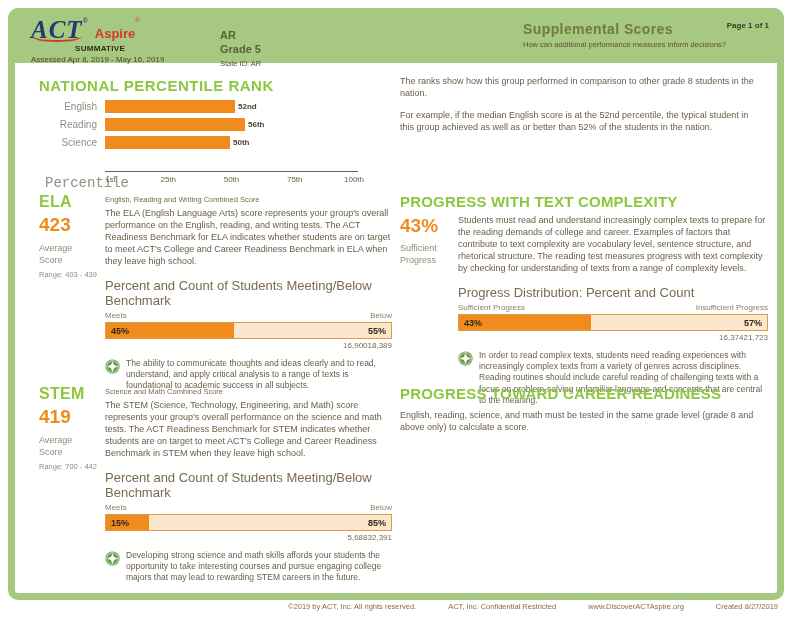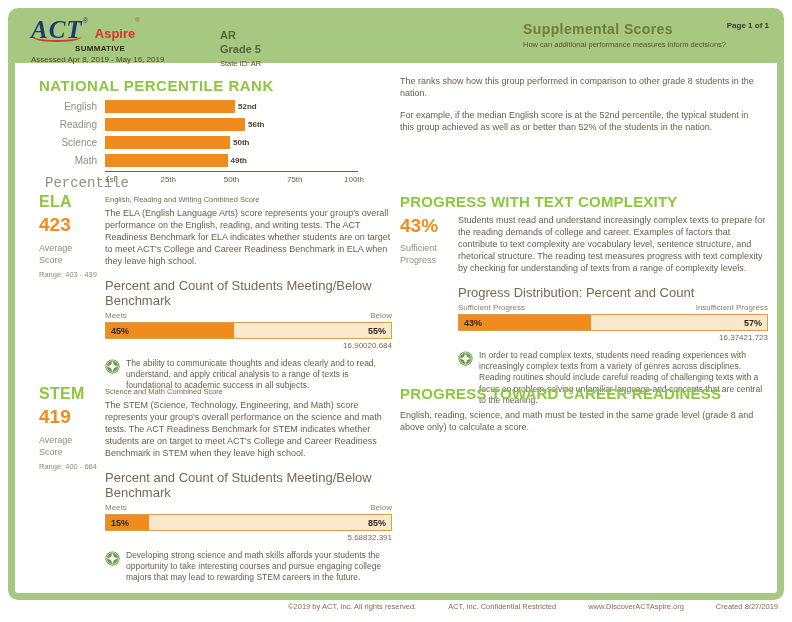--- a/index.html
+++ b/index.html
@@ -115,27 +115,20 @@
             <span class="npr-val">56th</span>
           </span>
       </div>
       <div class="npr-row">
         <span class="npr-cat">Science</span>
         <span class="npr-track">
             <span class="npr-fill" style="width: 50%;"></span>
             <span class="npr-val">50th</span>
           </span>
       </div>
-      <div class="npr-row">
-        <span class="npr-cat">Math</span>
-        <span class="npr-track">
-            <span class="npr-fill" style="width: 49%;"></span>
-            <span class="npr-val">49th</span>
-          </span>
-      </div>
     </div>
     <div class="npr-axis"></div>
     <div class="npr-axis-label">Percentile</div>
     <div class="npr-ticks">
       <span class="tick-0">1st</span>
       <span class="tick-1">25th</span>
       <span class="tick-2">50th</span>
       <span class="tick-3">75th</span>
       <span class="tick-4">100th</span>
     </div>
@@ -158,21 +151,21 @@
         <span>Meets</span>
         <span>Below</span>
       </div>
       <div class="benchbar">
         <span class="bfill" style="width: 45%;"></span>
         <span class="bl">45%</span>
         <span class="br">55%</span>
       </div>
       <div class="bench-counts">
         <span>16,900</span>
-        <span>20,684</span>
+        <span>18,389</span>
       </div>
       <div class="note">
         <svg width="15" height="15" viewBox="0 0 20 20">
             <circle cx="10" cy="10" r="9.5" fill="#6B9A47"></circle>
             <circle cx="10" cy="10" r="7.8" fill="none" stroke="#ffffff" stroke-width="0.9"></circle>
             <path d="M10 2.6 L12.1 7.9 L17.4 10 L12.1 12.1 L10 17.4 L7.9 12.1 L2.6 10 L7.9 7.9 Z" fill="#ffffff"></path>
           </svg>
         <span class="note-text">The ability to communicate thoughts and ideas clearly and to read, understand, and apply critical analysis to a range of texts is foundational to academic success in all subjects.</span>
       </div>
     </div>
@@ -209,21 +202,21 @@
             <span class="note-text">In order to read complex texts, students need reading experiences with increasingly complex texts from a variety of genres across disciplines. Reading routines should include careful reading of challenging texts with a focus on problem-solving unfamiliar language and concepts that are central to the meaning.</span>
           </div>
         </div>
       </div>
     </div>
 
     <div class="sec-left" style="top:370px;">
       <div class="sec-title">STEM</div>
       <div class="sec-score">419</div>
       <div class="sec-score-label">Average Score</div>
-      <div class="sec-range">Range: 400 - 664</div>
+      <div class="sec-range">Range: 700 - 442</div>
     </div>
     <div class="main-col" style="top:372px;">
       <div class="caption">Science and Math Combined Score</div>
       <div class="body-text">The STEM (Science, Technology, Engineering, and Math) score represents your group's overall performance on the science and math tests. The ACT Readiness Benchmark for STEM indicates whether students are on target to meet ACT's College and Career Readiness Benchmark in STEM when they leave high school.</div>
       <div class="bench-caption">Percent and Count of Students Meeting/Below Benchmark</div>
       <div class="bench-labels">
         <span>Meets</span>
         <span>Below</span>
       </div>
       <div class="benchbar">

